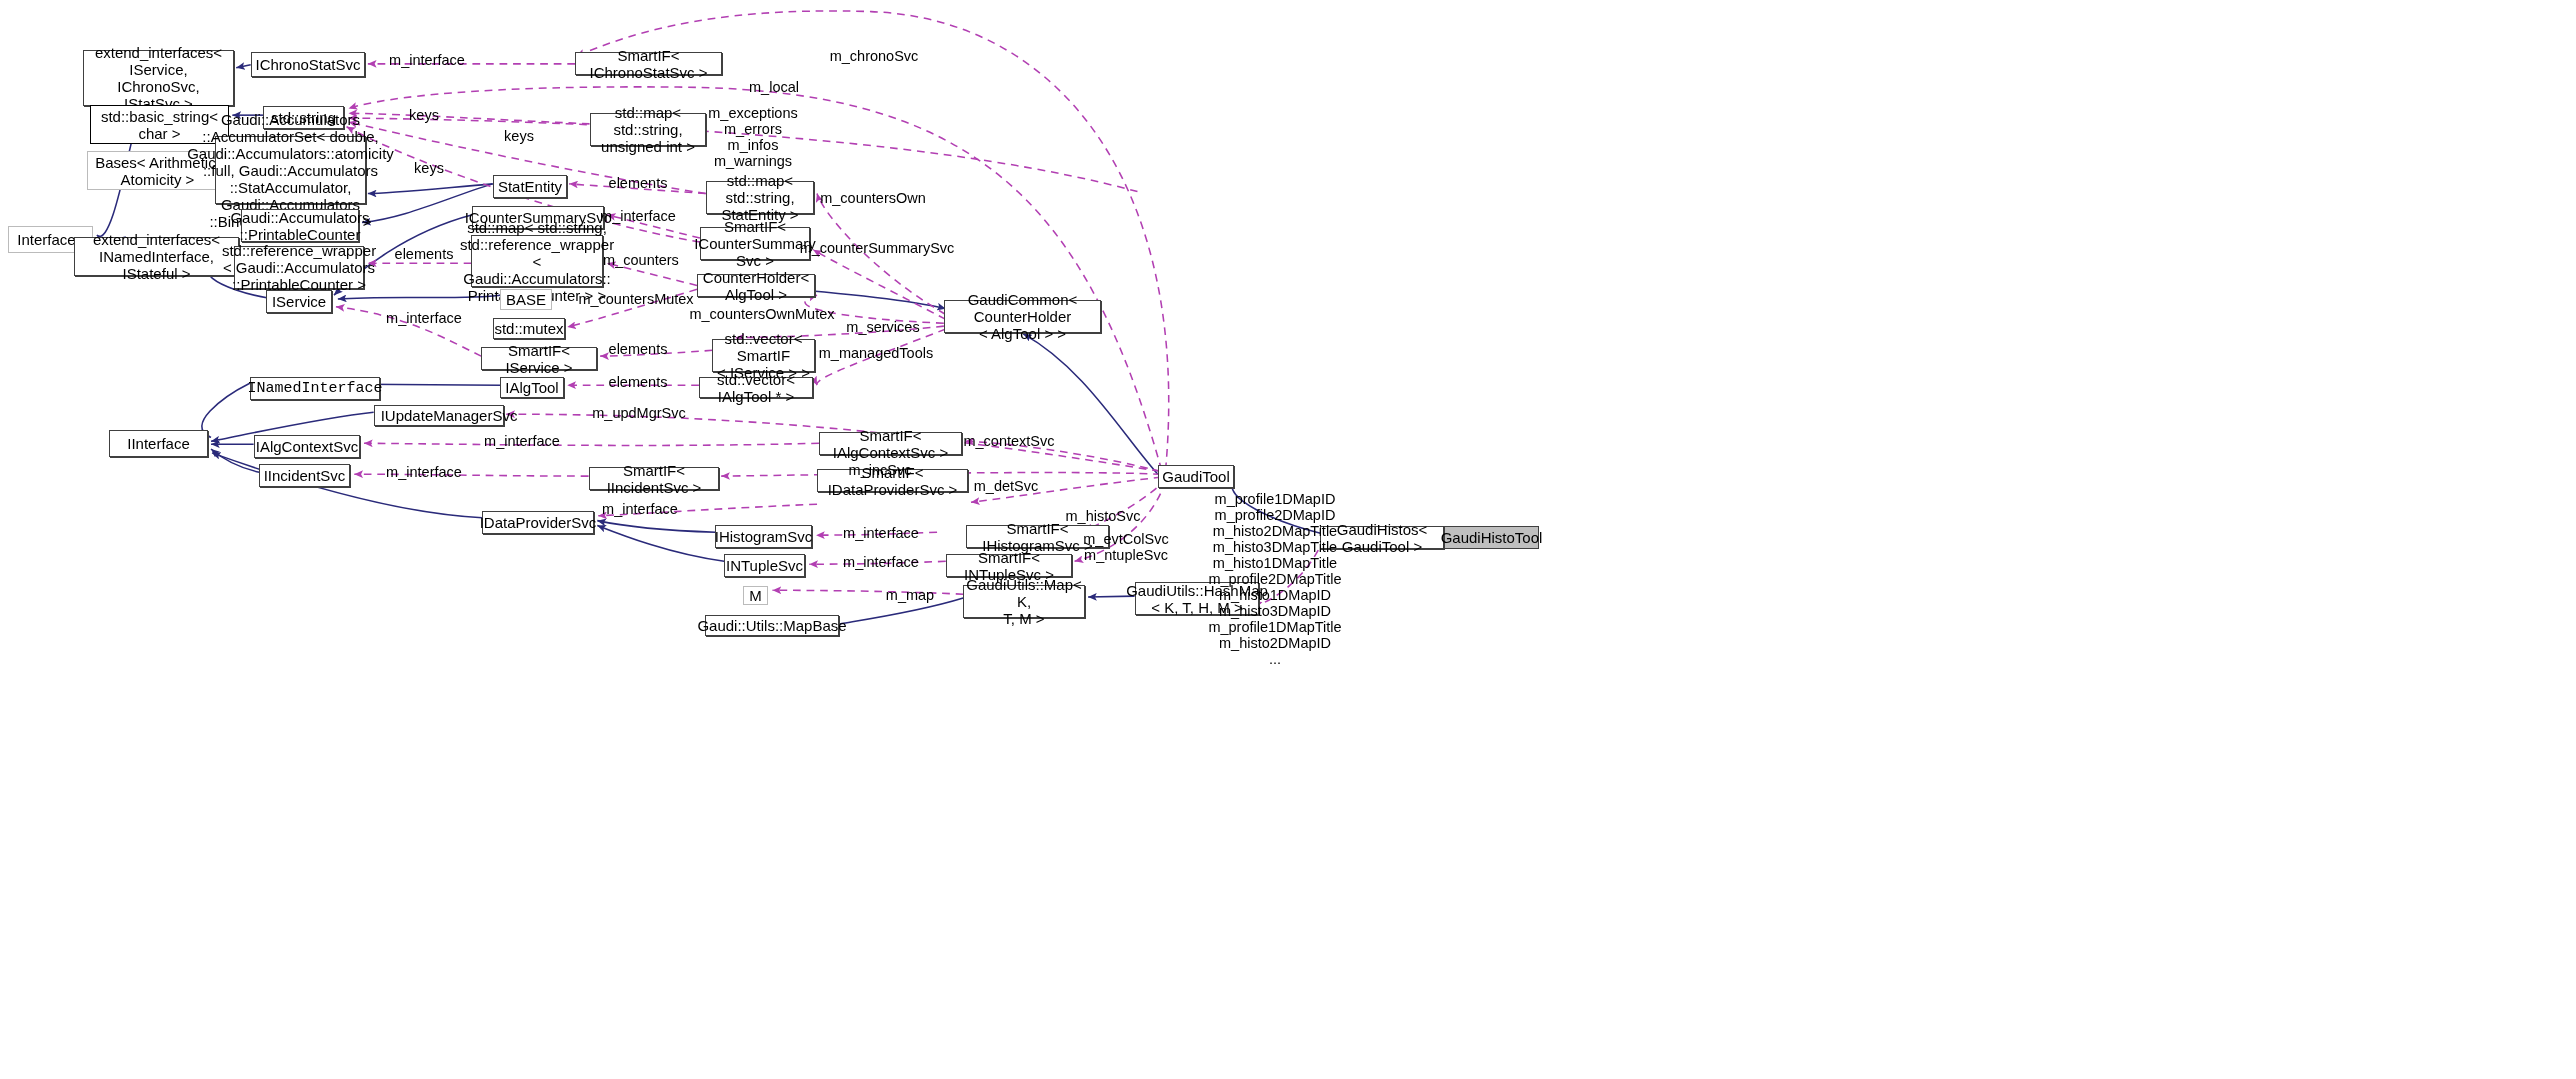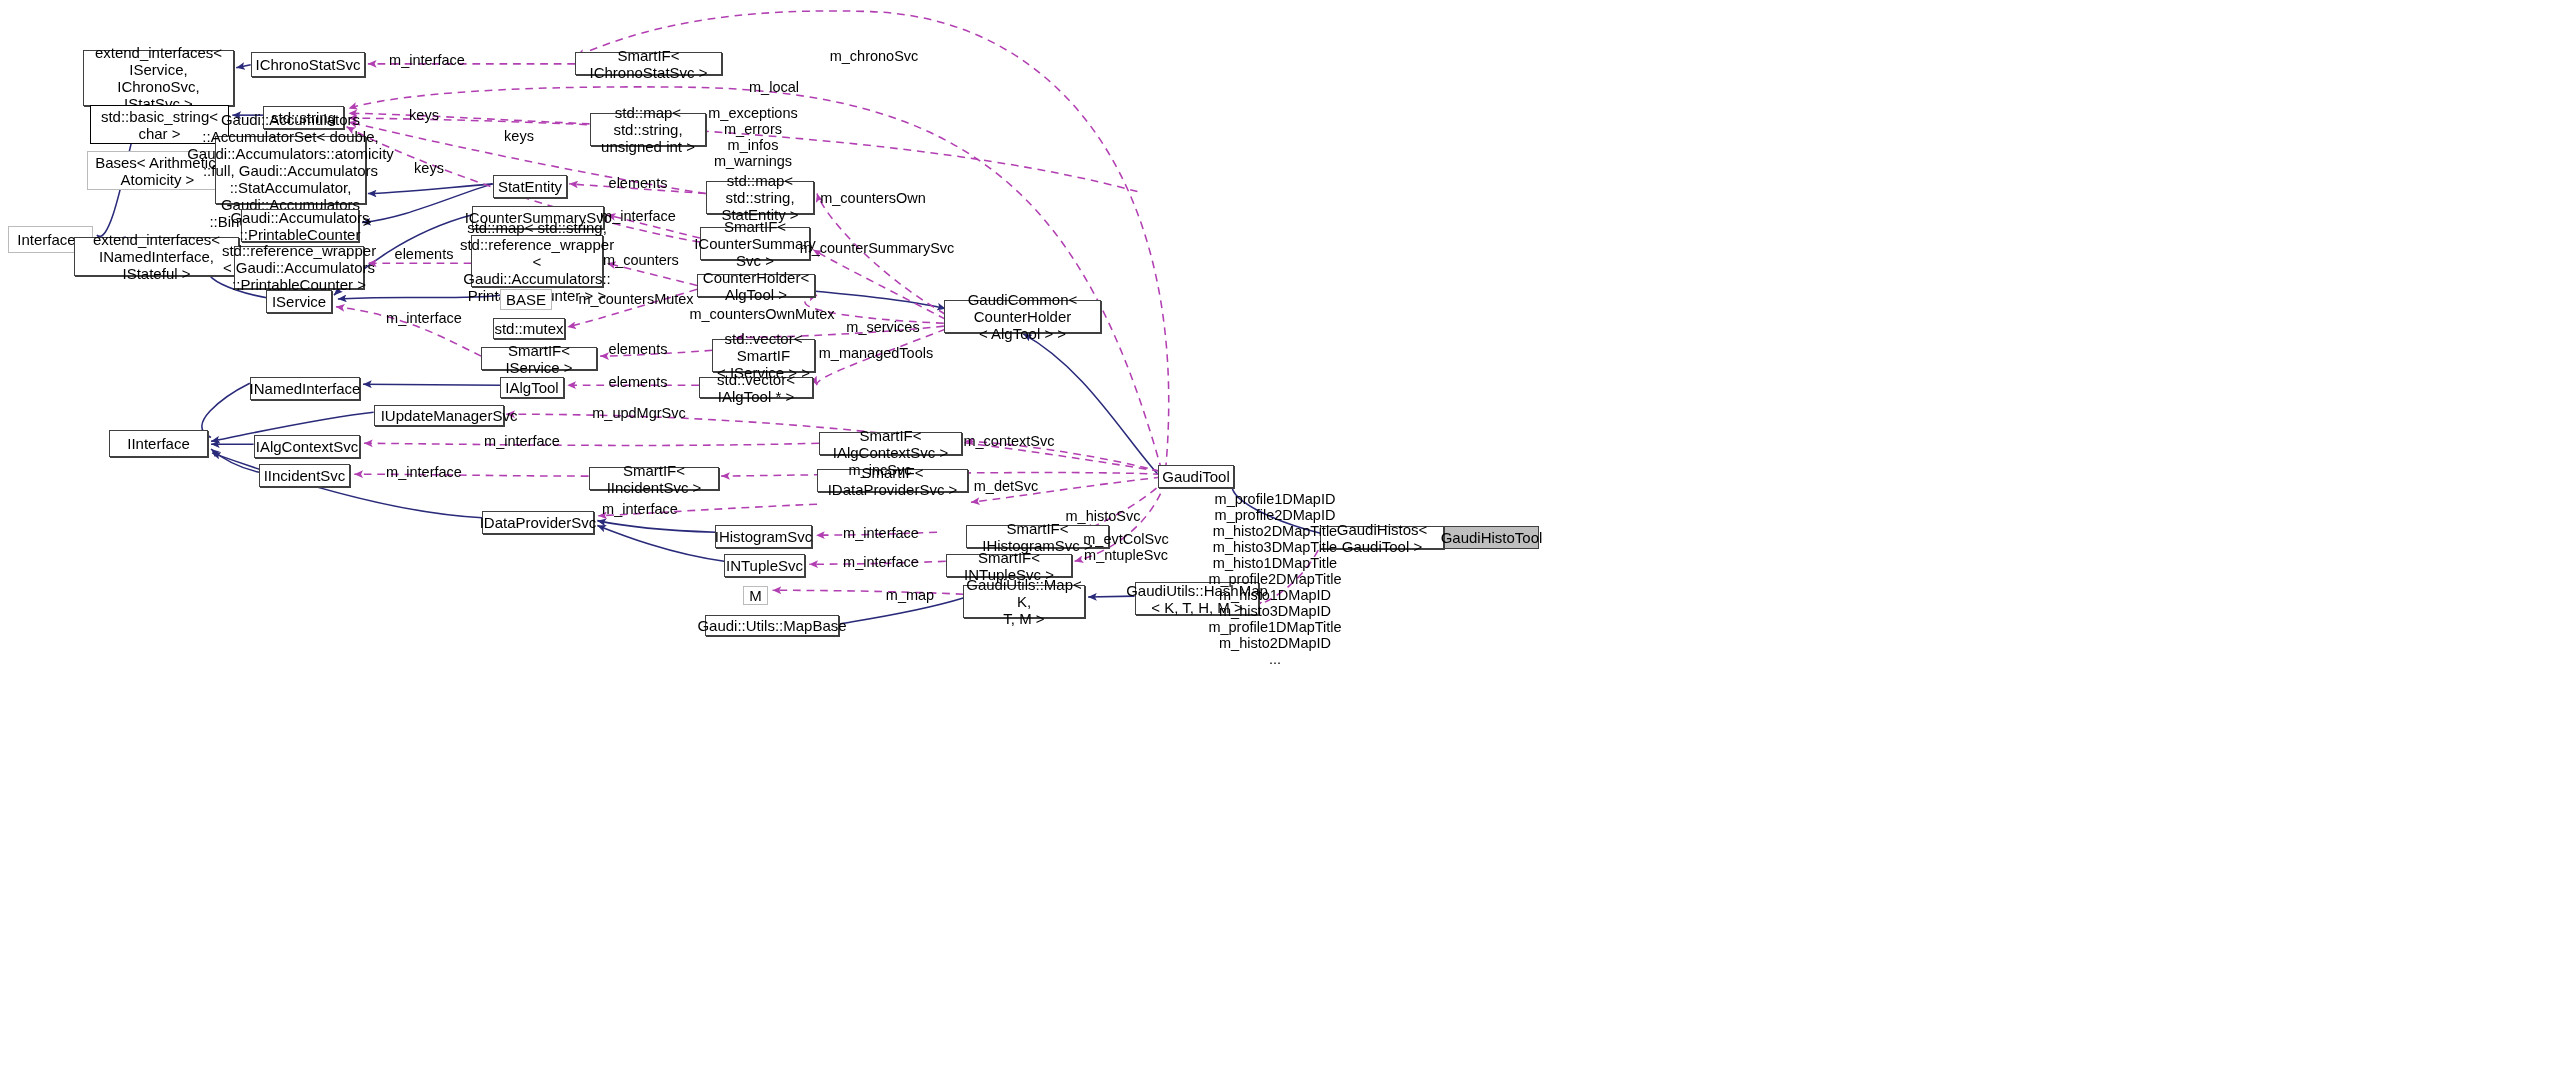--- a/index.html
+++ b/index.html
@@ -159,21 +159,21 @@
  Gaudi::Accumulators::atomicity
 ::full, Gaudi::Accumulators
 ::StatAccumulator, Gaudi::Accumulators
 ::BinomialAccumulator &gt;</div>
       <div class="node thick" style="left: 241px; top: 209px; width: 118px; height: 33px;">Gaudi::Accumulators
 ::PrintableCounter</div>
       <div class="node thick" style="left: 234px; top: 246px; width: 130px; height: 43px;">std::reference_wrapper
 &lt; Gaudi::Accumulators
 ::PrintableCounter &gt;</div>
       <div class="node thick" style="left: 266px; top: 290px; width: 66px; height: 23px;">IService</div>
-      <div class="node thick" style="left: 250px; top: 377px; width: 110px; height: 23px;">INamedInterface</div>
+      <div class="node thick" style="left: 250px; top: 377px; width: 130px; height: 23px; font-family: Liberation Mono, monospace;">INamedInterface</div>
       <div class="node thick" style="left: 374px; top: 405px; width: 130px; height: 21px; padding-left: 24px;">IUpdateManagerSvc</div>
       <div class="node thick" style="left: 254px; top: 435px; width: 106px; height: 23px;">IAlgContextSvc</div>
       <div class="node thick" style="left: 259px; top: 464px; width: 91px; height: 23px;">IIncidentSvc</div>
       <div class="node thick" style="left: 493px; top: 175px; width: 74px; height: 23px;">StatEntity</div>
       <div class="node thick" style="left: 472px; top: 206px; width: 132px; height: 23px;">ICounterSummarySvc</div>
       <div class="node thick" style="left: 471px; top: 235px; width: 132px; height: 52px;">std::map&lt; std::string,
  std::reference_wrapper
 &lt; Gaudi::Accumulators::
 PrintableCounter &gt; &gt;</div>
       <div class="node gray-border" style="left: 500px; top: 289px; width: 52px; height: 21px;">BASE</div>

